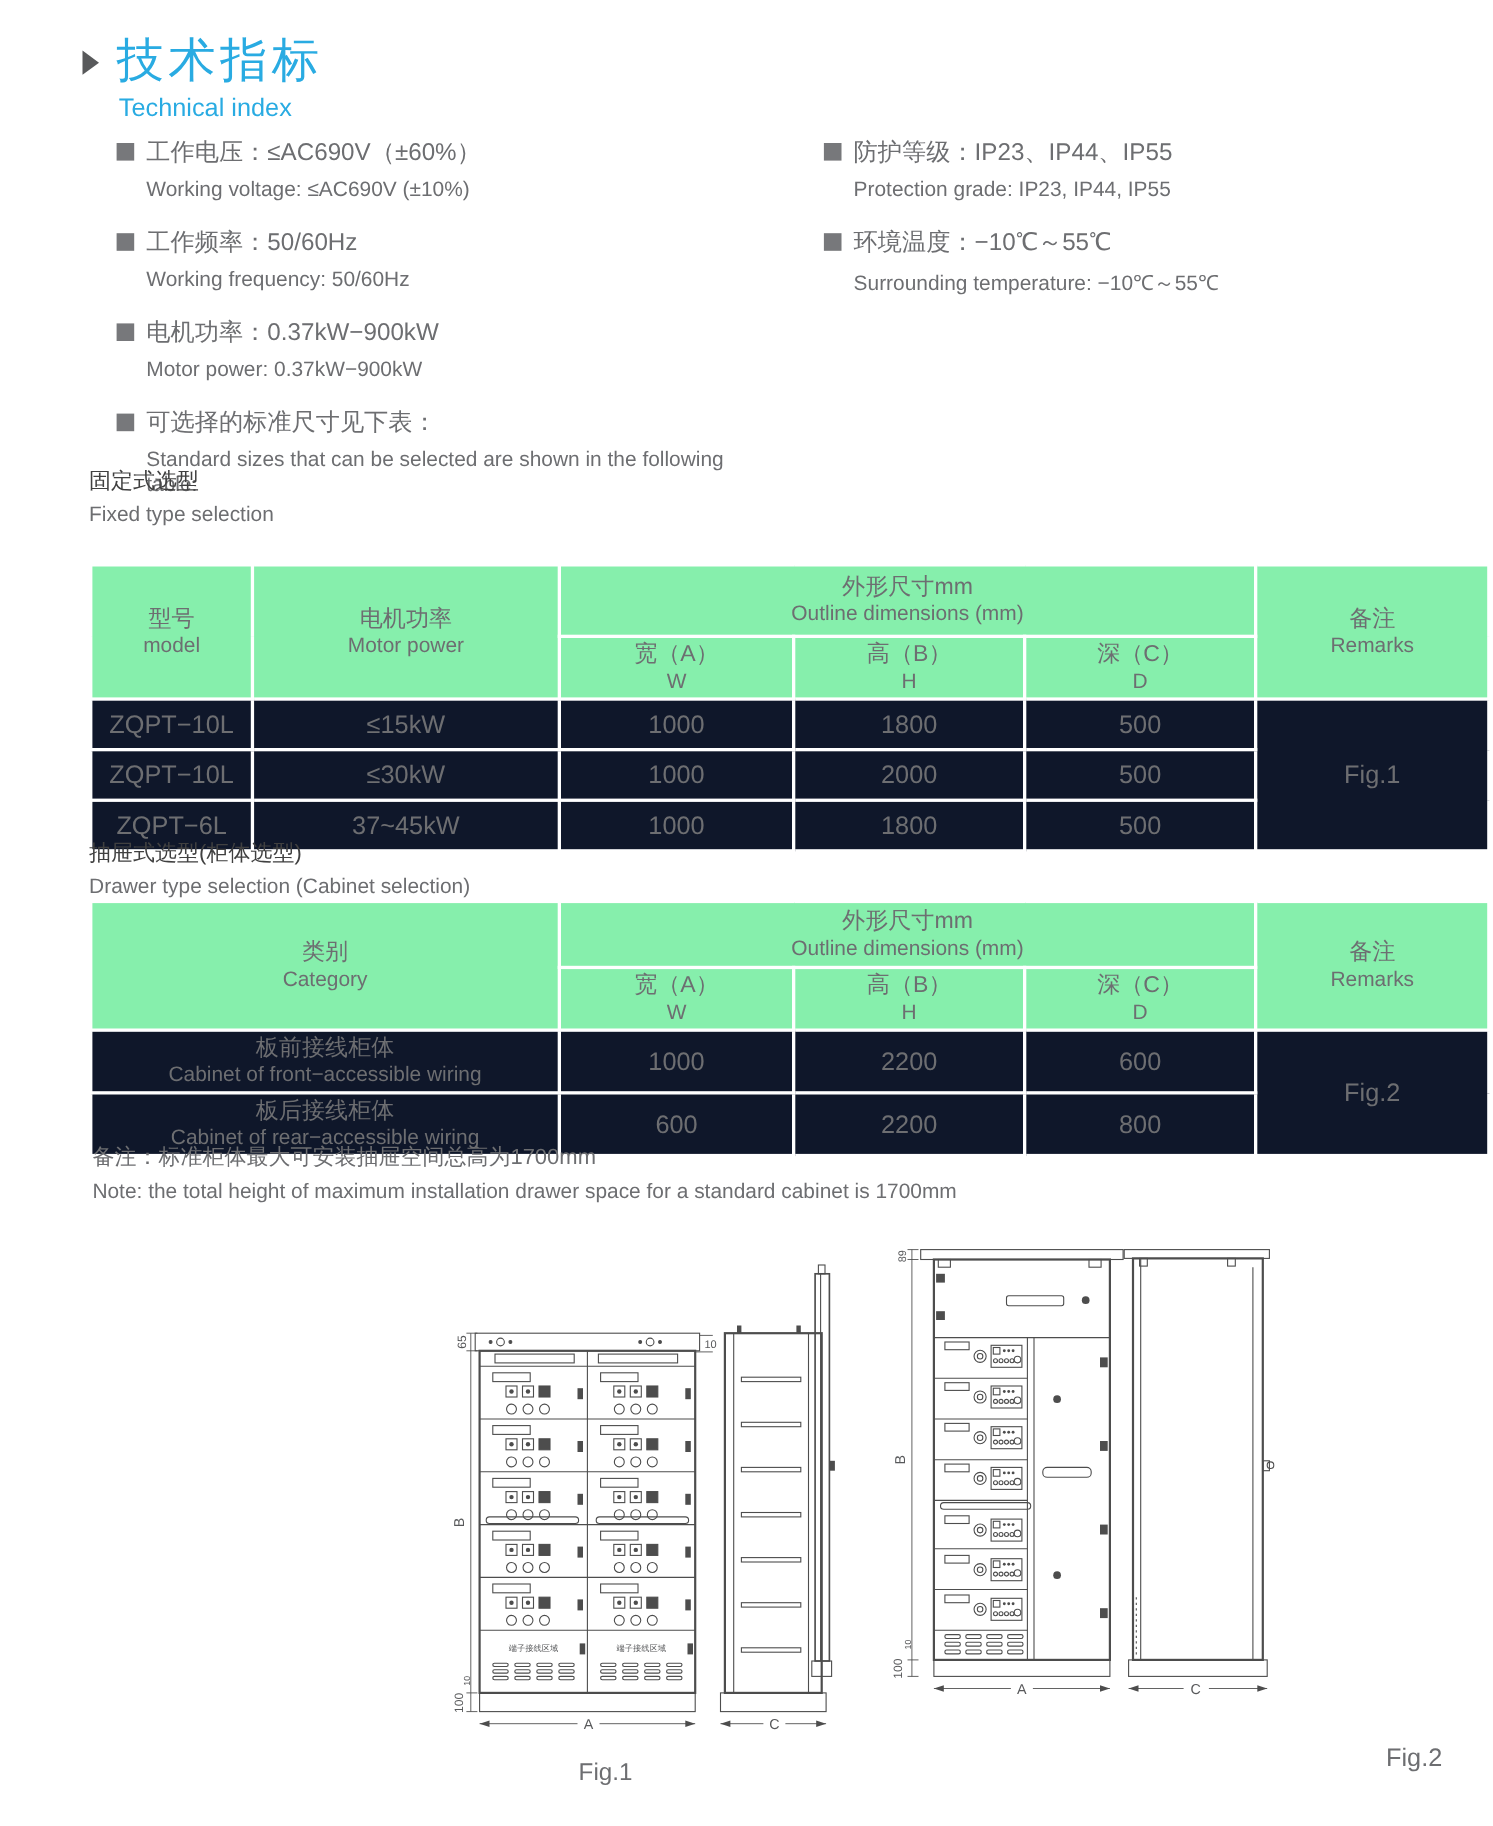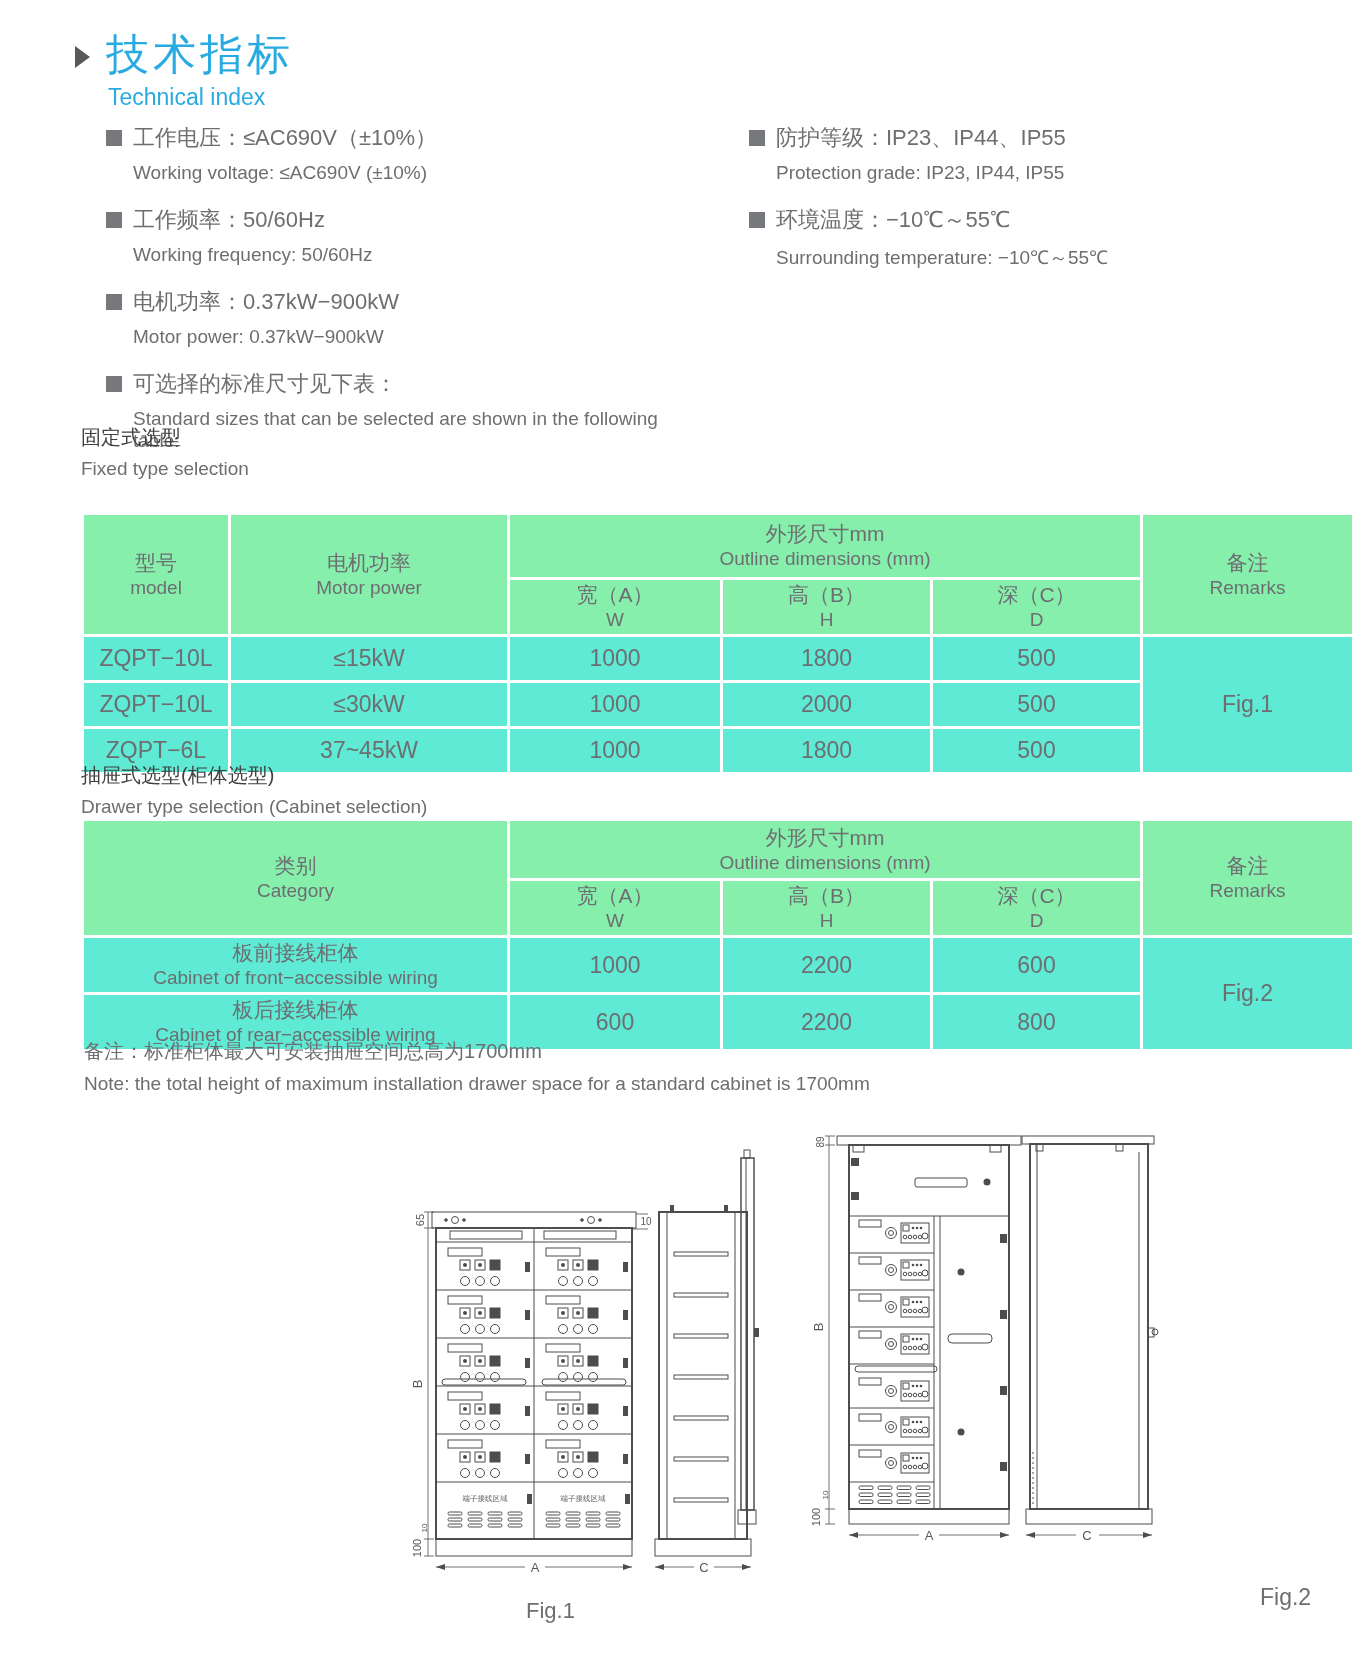--- a/index.html
+++ b/index.html
@@ -23,21 +23,21 @@
   
   .section{position:absolute;left:37px;}
   .sec-cn{font-size:20px;color:#404040;}
   .sec-en{font-size:19px;color:#6d6e71;margin-top:7px;}
 
   
   .tblwrap{position:absolute;left:37px;width:1271px;}
   table{border-collapse:collapse;width:100%;table-layout:fixed;}
   td{border:3px solid #ffffff;text-align:center;vertical-align:middle;padding:0;}
   .hd{background:#86efac;}
-  .bd{background:#5eead4;}
+  .bd{background:#0f172a;}
   .cn{font-size:21px;color:#6d6e71;line-height:1.25;}
   .en{font-size:19px;color:#6d6e71;line-height:1.25;}
   .val{font-size:23px;color:#6d6e71;}
   .t1 .r1{height:65px;} .t1 .r2{height:57px;} .t1 .rd{height:46px;}
   .t2 .r1{height:60px;} .t2 .r2{height:57px;} .t2 .rd{height:57px;}
 
   
   .note{position:absolute;left:40px;top:1038px;}
   .note-cn{font-size:20px;color:#6d6e71;}
   .note-en{font-size:19px;color:#6d6e71;margin-top:8px;}
@@ -52,21 +52,21 @@
 
 <div class="page">
 
   <div class="hdr-arrow"></div>
   <div class="title-cn">技术指标</div>
   <div class="title-en">Technical index</div>
 
   <div class="spec-col left">
     <div class="spec-cn">
       <span class="bullet"></span>
-      <span>工作电压：≤AC690V（±10%）</span>
+      <span>工作电压：≤AC690V（±60%）</span>
     </div>
     <div class="spec-en">Working voltage: ≤AC690V (±10%)</div>
     <div class="spec-cn">
       <span class="bullet"></span>
       <span>工作频率：50/60Hz</span>
     </div>
     <div class="spec-en">Working frequency: 50/60Hz</div>
     <div class="spec-cn">
       <span class="bullet"></span>
       <span>电机功率：0.37kW−900kW</span>

